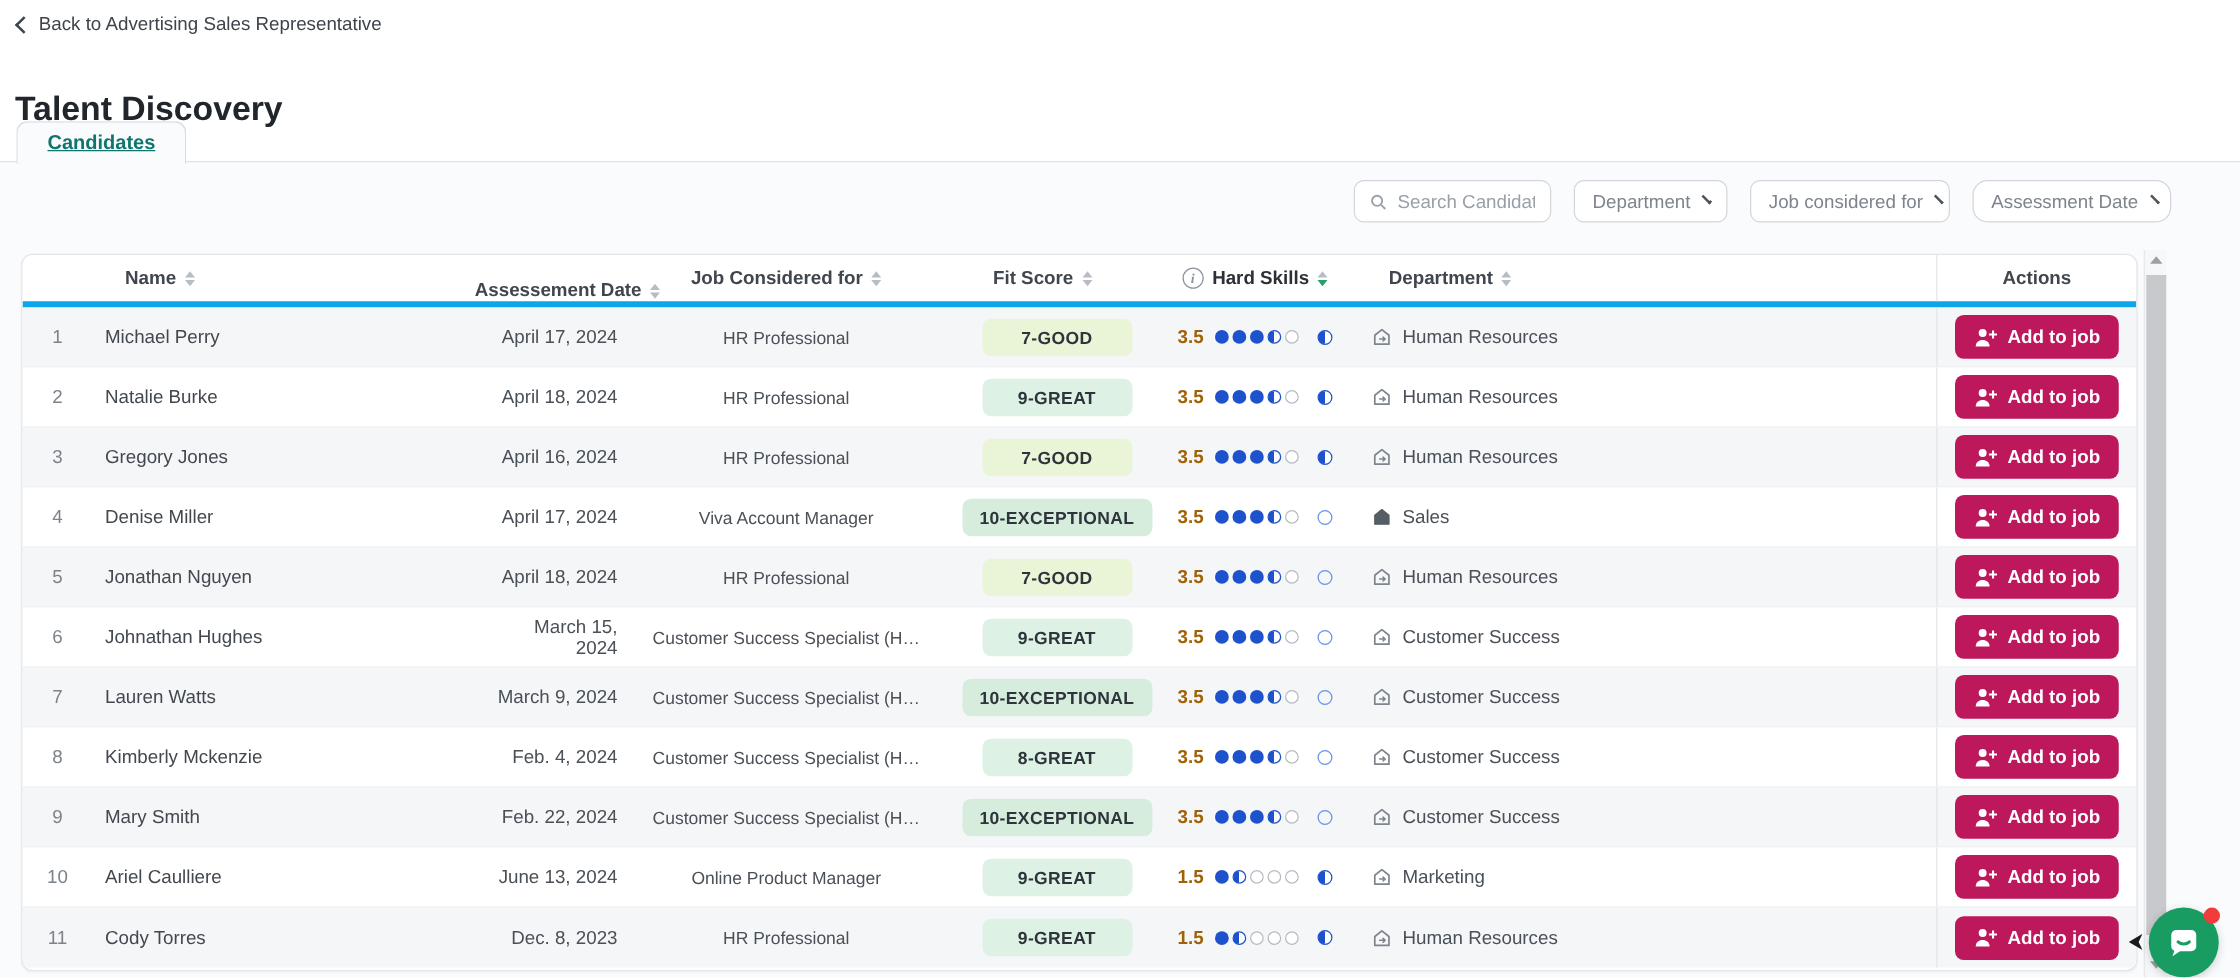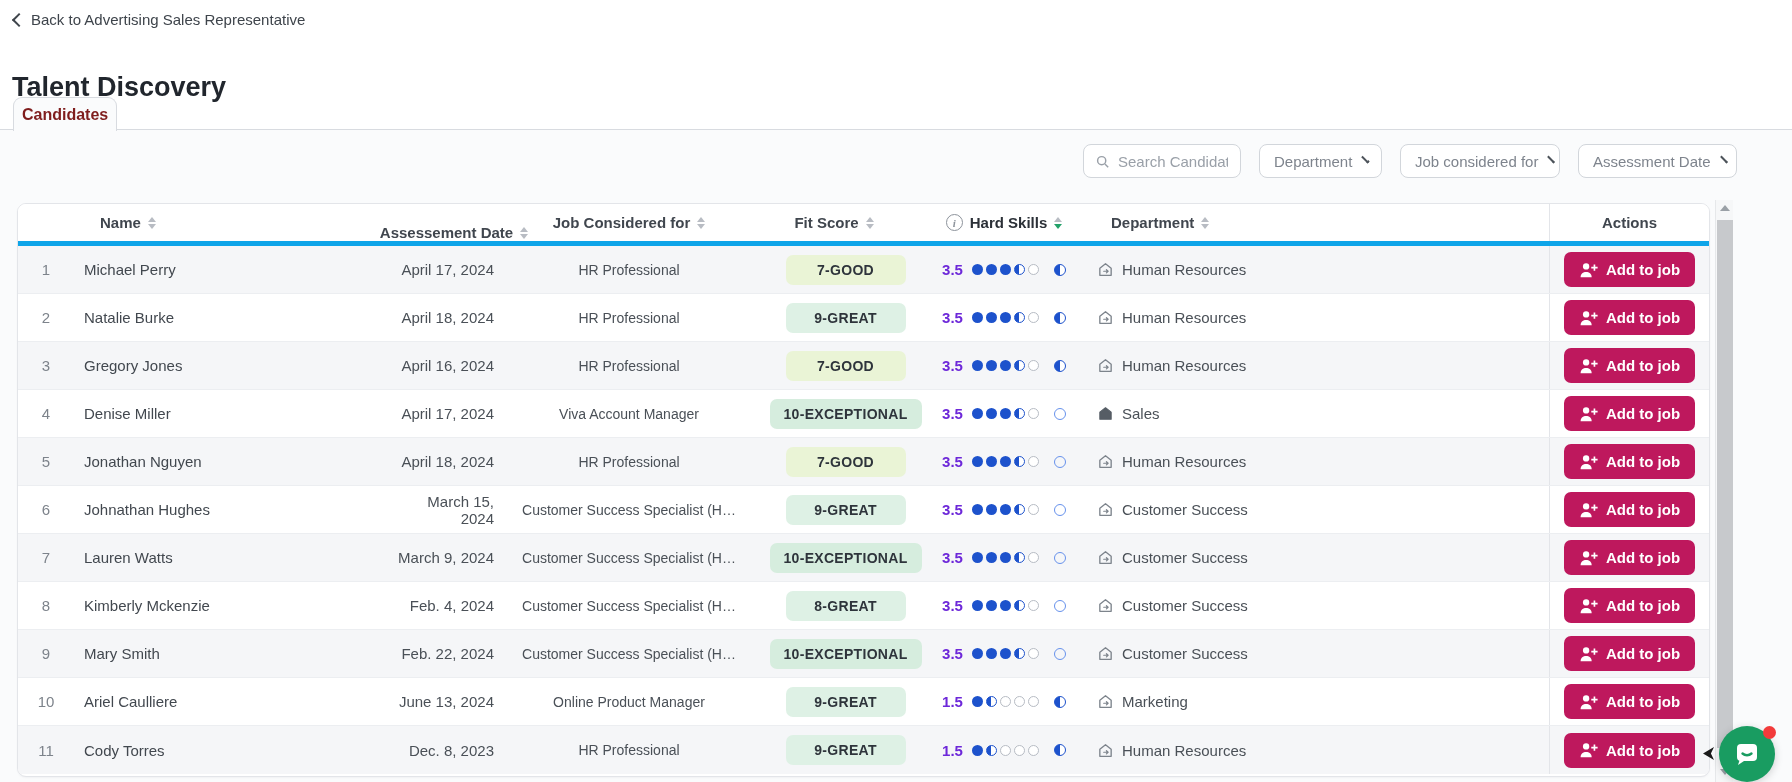--- a/index.html
+++ b/index.html
@@ -10,23 +10,23 @@
   
   .back-link { position:absolute; top:11px; left:14px; display:flex; align-items:center; gap:7px;
     font-size:15px; color:#3e444b; cursor:pointer; text-decoration:none; }
   .back-chevron { width:10px; height:10px; border-left:2px solid #3e444b; border-bottom:2px solid #3e444b;
     transform:rotate(45deg); margin-top:1px; }
   .page-title { position:absolute; top:50px; left:12px; font-size:27px; font-weight:800; color:#21262d;margin-top:22px; }
 
   
   .tabs-row { position:absolute; top:97px; left:0; width:1792px; height:33px; }
   .tabs-row .rule { position:absolute; bottom:0; left:0; width:100%; border-bottom:1px solid #d8dbe0; }
-  .tab { position:absolute; left:13px; bottom:-1px; height:34px; padding:0 8px; display:flex; align-items:center;
+  .tab { position:absolute; left:13px; bottom:-1px; height:34px; padding:0 24px; display:flex; align-items:center;
     background:#fafbfc; border:1px solid #d8dbe0; border-bottom:none; border-radius:9px 9px 0 0;
-    font-size:16px; font-weight:700; color:#7f1d1d; z-index:2; }
+    font-size:16px; font-weight:700; color:#0f766e; z-index:2;text-decoration:underline; }
 
   
   .content { position:absolute; top:130px; left:0; width:1792px; height:652px; background:#fafbfc; }
 
   
   .filters { position:absolute; top:14px; right:55px; display:flex; gap:18px; }
   .search-box { display:flex; align-items:center; gap:9px; width:158px; height:34px; padding:0 12px;
     background:#fff; border:1px solid #d2d6db; border-radius:8px; }
   .search-box input { border:none; outline:none; width:110px; font-size:15px; color:#5b6168;
     font-family:"Liberation Sans", sans-serif; background:transparent; }
@@ -71,21 +71,21 @@
     font-family:"Liberation Serif", serif; font-style:italic; }
 
   
   .badge { min-width:120px; padding:7px 14px; border-radius:7px; text-align:center; font-size:14px;
     font-weight:700; color:#2e343b; letter-spacing:.3px; white-space:nowrap;margin-left:23px; }
   .badge.good { background:#eaf4d6; }
   .badge.great { background:#def1e5; }
   .badge.exceptional { background:#d6edde; }
 
   
-  .skill-num { font-size:15px; font-weight:700; color:#6d28d9; }
+  .skill-num { font-size:15px; font-weight:700; color:#a16207; }
   .dots { display:inline-flex; gap:3px; align-items:center; }
   .dot { width:11px; height:11px; border-radius:50%; }
   .dot.full { background:#1d52cc; }
   .dot.half { background:linear-gradient(90deg,#1d52cc 50%,#ffffff 50%); border:1.5px solid #1d52cc; }
   .dot.empty { background:#fff; border:1.5px solid #b7bcc4; }
   .bench { width:12px; height:12px; border-radius:50%; margin-left:6px; }
   .bench.half { background:linear-gradient(90deg,#1d52cc 50%,#ffffff 50%); border:1.6px solid #1d52cc; }
   .bench.empty { background:transparent; border:1.6px solid #6792ec; }
 
   
@@ -141,21 +141,21 @@
         <input type="text" placeholder="Search Candidat" style="">
       </div>
       <div class="dropdown" style="width:123px;">
         <span class="dd-label">Department</span>
         <span class="chev"></span>
       </div>
       <div class="dropdown" style="width:160px;">
         <span class="dd-label">Job considered for</span>
         <span class="chev"></span>
       </div>
-      <div class="dropdown" style="width:159px;">
+      <div class="dropdown" style="width:159px;border-radius:12px;">
         <span class="dd-label">Assessment Date</span>
         <span class="chev"></span>
       </div>
     </div>
 
     <div class="table-wrap">
       <div class="grid-row thead">
         <div class="th"></div>
         <div class="th left-pad">
           <span>Name</span>

